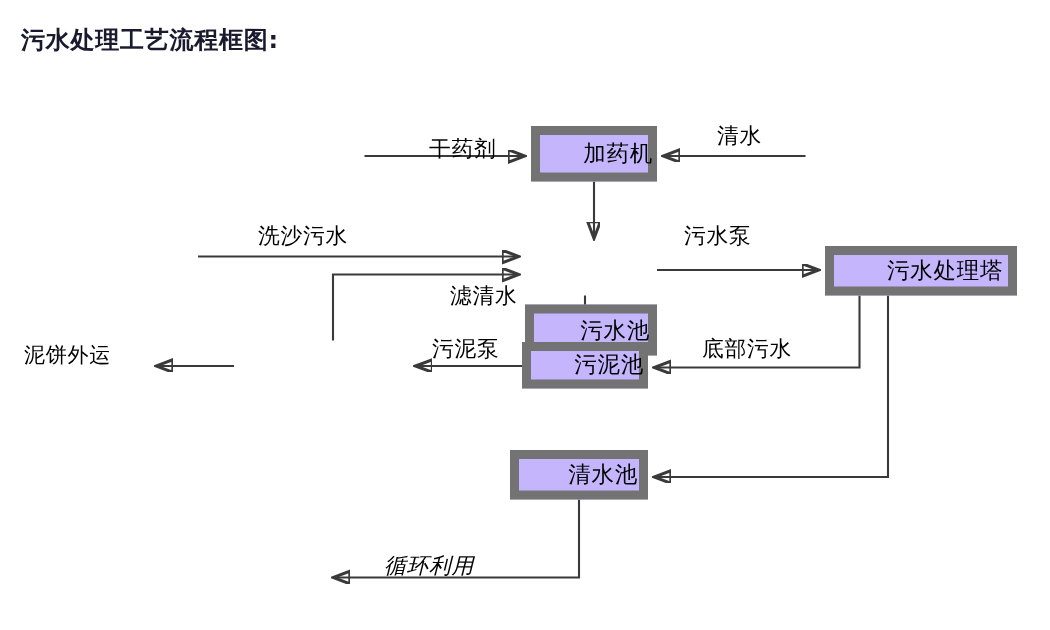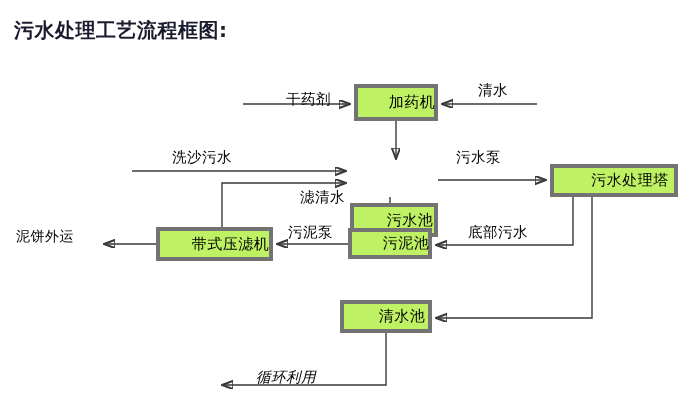--- a/index.html
+++ b/index.html
@@ -12,30 +12,30 @@
     width: 700px;
     height: 420px;
     background: #ffffff;
     overflow: hidden;
     font-family: "DejaVu Sans", "Liberation Sans", sans-serif;
   }
   .title {
     position: absolute;
     left: 14px;
     top: 17px;
-    font-size: 20px;
+    font-size: 16px;
     font-weight: bold;
     color: #1a1a2e;
     letter-spacing: 0.5px;
     white-space: nowrap;
   }
   .node {
     position: absolute;
-    border: 4px solid #737373;
-    background: #bef264;
+    border: 6px solid #737373;
+    background: #c4b5fd;
     box-sizing: border-box;
     display: flex;
     align-items: center;
     justify-content: center;
     font-size: 15px;
     color: #000000;
     white-space: nowrap;
     letter-spacing: 0.5px;
     padding-left: 32px;
   }
@@ -111,23 +111,20 @@
   </div>
 
   <div class="node" style="left:350px; top:163px; width:88px; height:34px;margin-top:40px;">
     <span>污水池</span>
   </div>
 
   <div class="node" style="left:550px; top:164px; width:128px; height:33px;">
     <span>污水处理塔</span>
   </div>
 
-  <div class="node" style="left:156px; top:227px; width:117px; height:34px;">
-    <span>带式压滤机</span>
-  </div>
 
   <div class="node" style="left:348px; top:228px; width:84px; height:31px;">
     <span>污泥池</span>
   </div>
 
   <div class="node" style="left:340px; top:300px; width:92px; height:33px;">
     <span>清水池</span>
   </div>
 
   <div class="edge-label" style="left:258px; top:90px;margin-left:28px;">干药剂</div>

